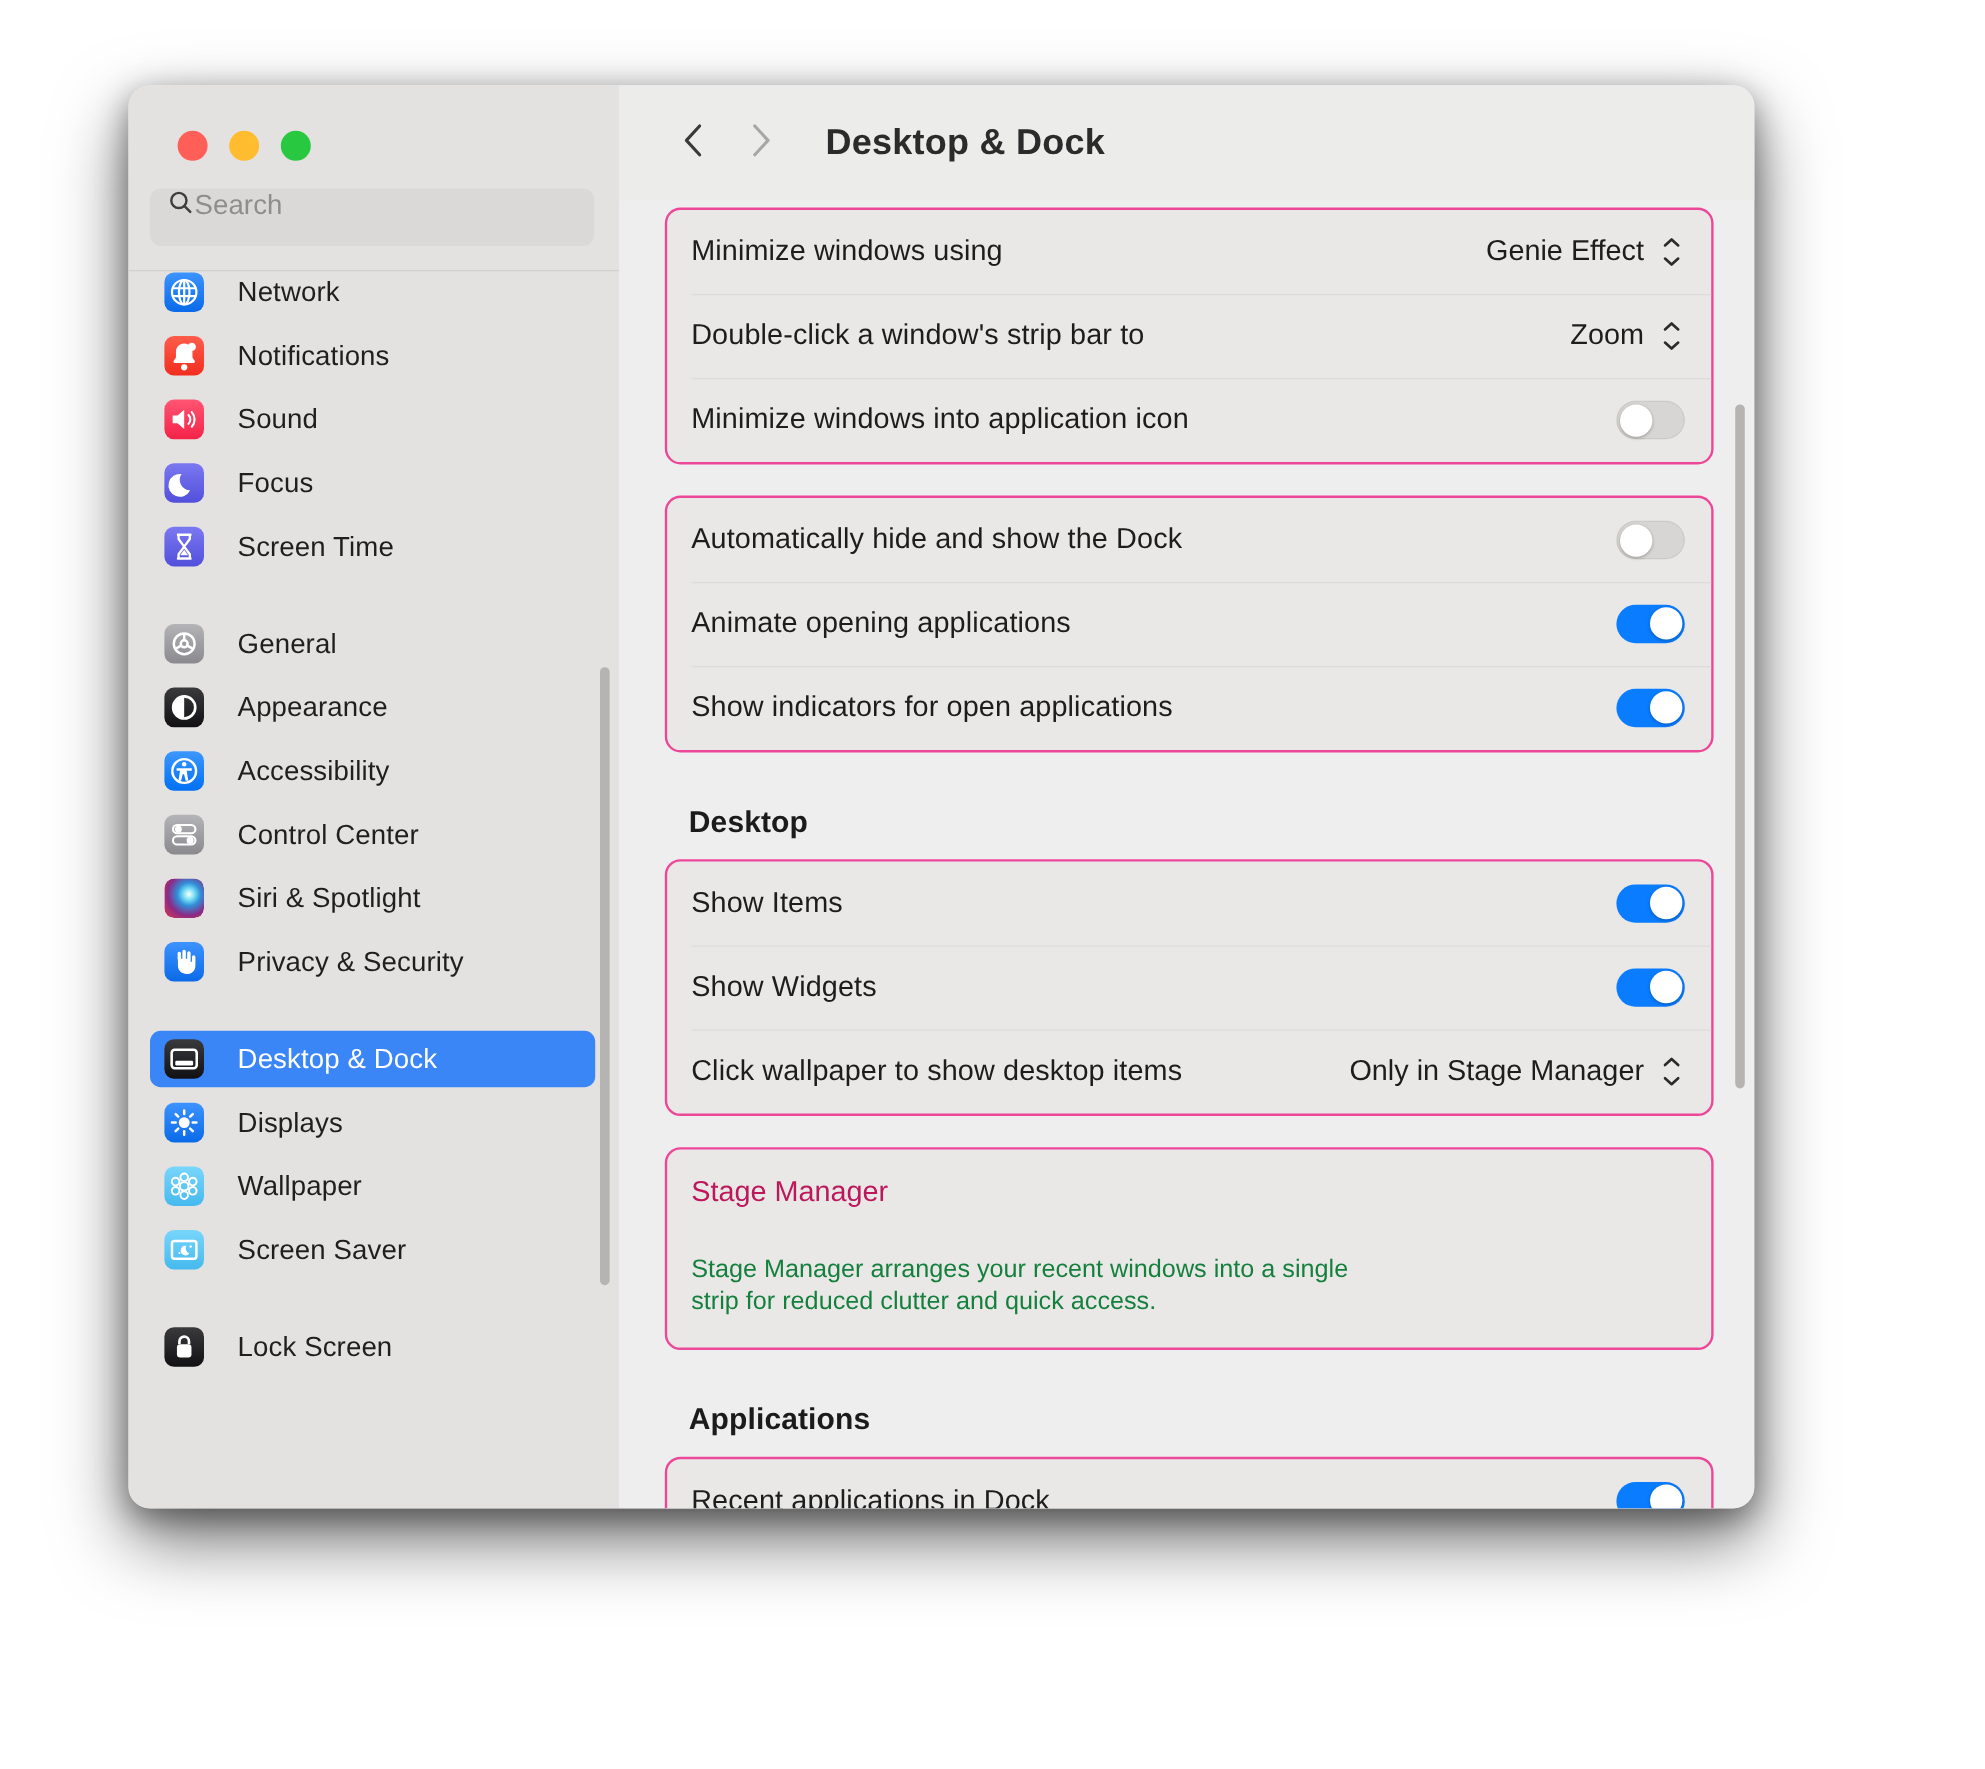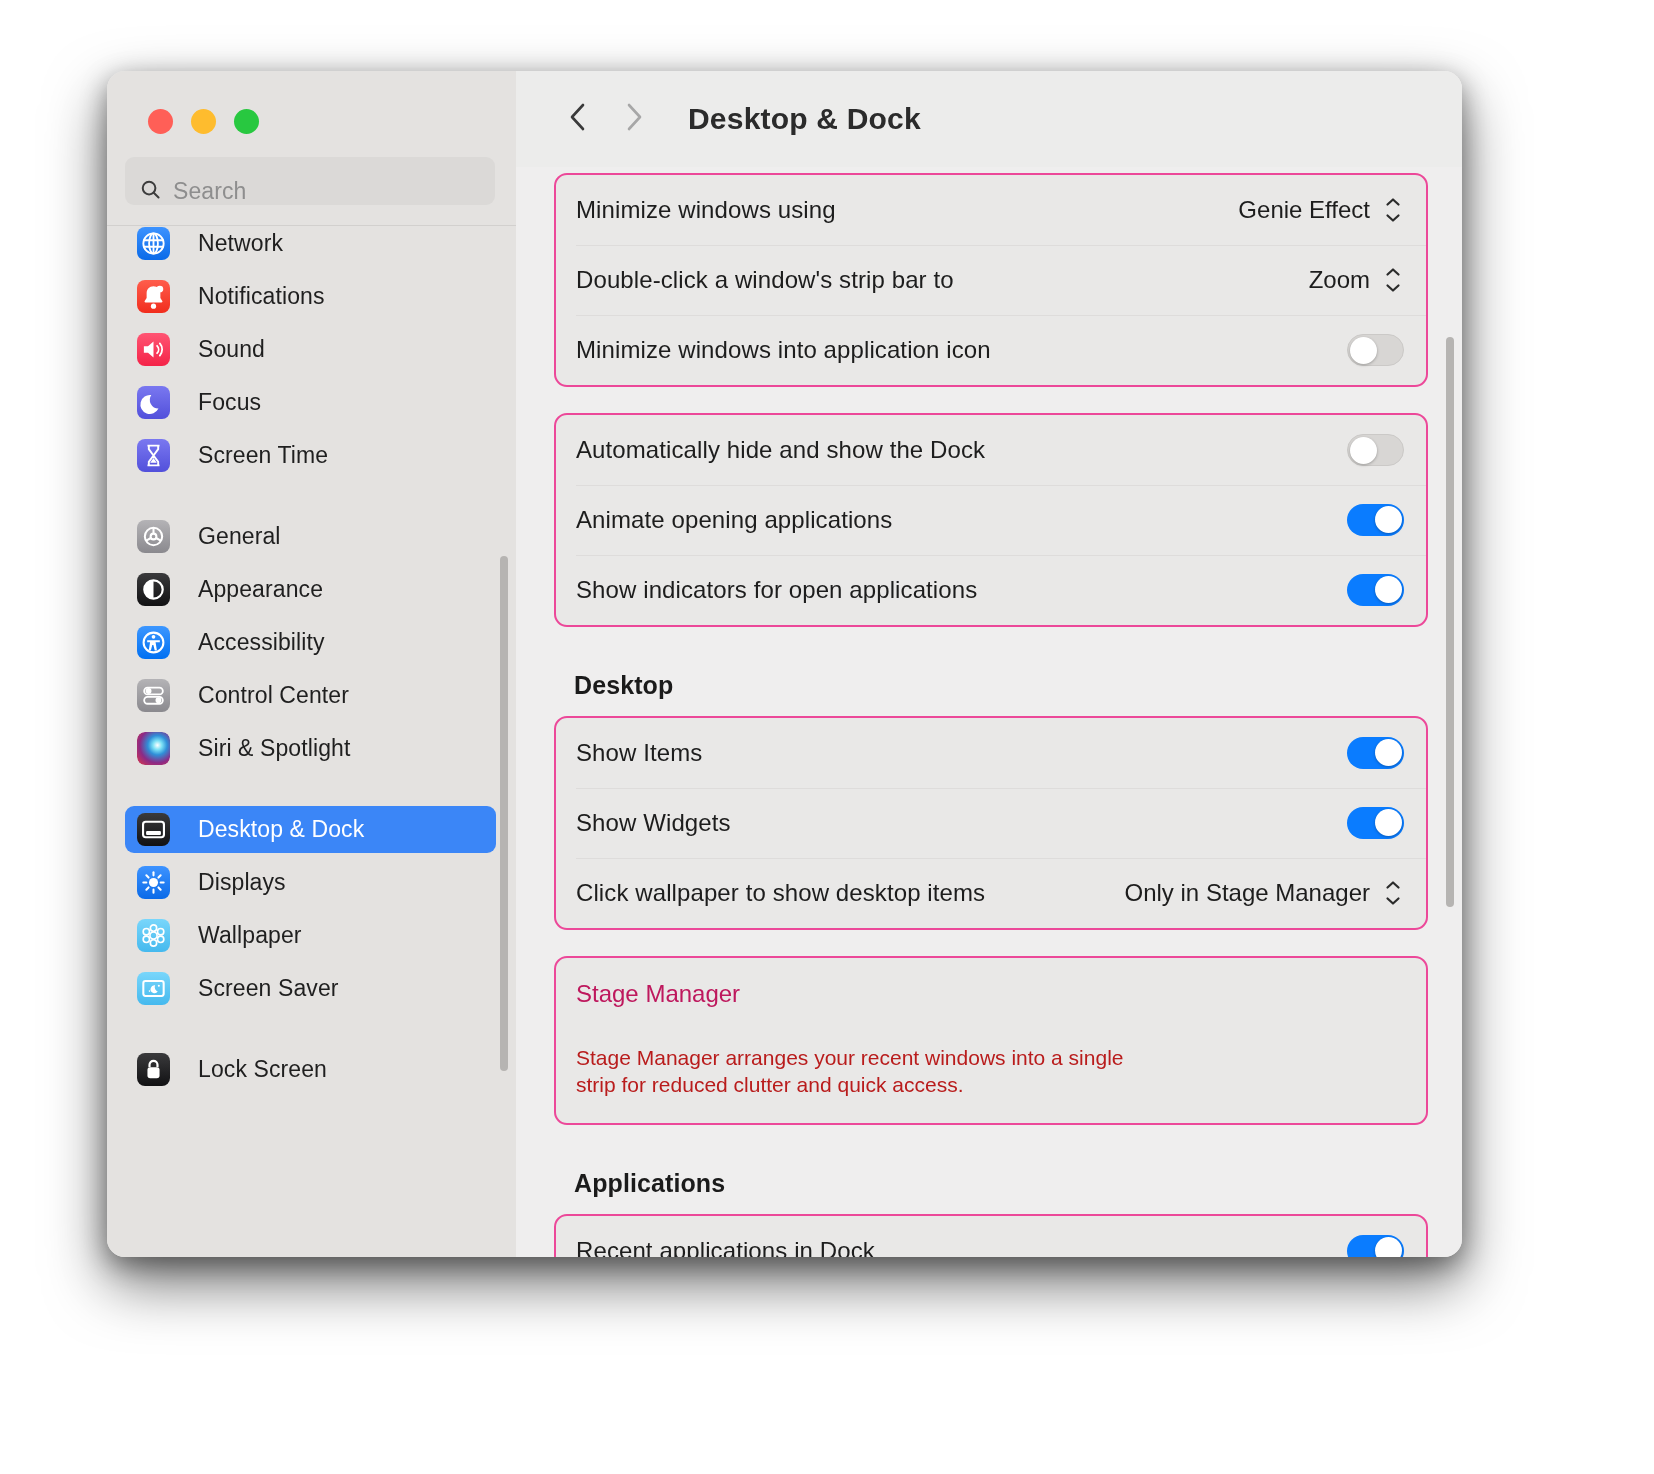--- a/index.html
+++ b/index.html
@@ -47,23 +47,22 @@
   .dot.red    { background: #ff5f57; }
   .dot.yellow { background: #febc2e; }
   .dot.green  { background: #28c840; }
 
   .search-wrap { padding: 0 21px 0 18px; }
   .search-box {
     height: 48px;
     background: #dbd9d7;
     border-radius: 9px;
     display: flex;
-    align-items: flex-end;
+    align-items: flex-start;
     padding: 0 14px;
-    gap: 11px;
   }
   .search-box svg { flex: 0 0 auto; }
   .search-placeholder {
     font-size: 23px;
     color: #8e8e8e;
     letter-spacing: .1px;
   }
 
   .sidebar-divider {
     height: 1px;
@@ -242,21 +241,21 @@
   .stage-block {
     padding: 22px 22px 24px 20px;
   }
   .stage-title {
     font-size: 24px;
     color: #be185d;
     margin-bottom: 9px;
   }
   .stage-desc {
     font-size: 21px;
-    color: #b91c1c;
+    color: #15803d;
     line-height: 1.28;
     max-width: 560px;
     margin-top: 37px;
   }
 
   
   .detail-scroll {
     position: absolute;
     right: 8px; top: 170px;
     width: 8px; height: 570px;
@@ -395,20 +394,28 @@
                   </g>
                 </svg>
               </div>
                  <span class="nav-label">Control Center</span>
                </div>
             <div class="nav-item">
                  <div class="app-icon" style="background:undefined">
                 <div class="app-icon" style="background:radial-gradient(circle at 62% 40%, #ffffff 0%, #7be0f5 16%, #2f8fd8 34%, #8b2a86 62%, #c0335f 85%)"></div>
               </div>
                  <span class="nav-label">Siri &amp; Spotlight</span>
+               </div>
+            <div class="nav-item">
+                 <div class="app-icon" style="background:linear-gradient(180deg,#3d93ff,#0a6ae8)">
+                <svg width="33" height="33" viewBox="0 0 24 24">
+                  <path fill="white" d="M8 10.6V6.9a1.05 1.05 0 112.1 0v3.2h.8V5.8a1.05 1.05 0 112.1 0v4.3h.8V6.6a1.05 1.05 0 112.1 0v5.3h.8V9.1a1.05 1.05 0 112.1 0v5.1c0 3-2.2 5.2-5.2 5.2s-5.4-1.9-5.4-5.1v-3.7z"></path>
+                </svg>
+              </div>
+                 <span class="nav-label">Privacy &amp; Security</span>
                </div>
             <div class="nav-gap"></div>
             <div class="nav-item selected">
                  <div class="app-icon" style="background:linear-gradient(180deg,#3a3a3c,#111113)">
                 <svg width="33" height="33" viewBox="0 0 24 24">
                   <rect x="4.4" y="6.4" width="15.2" height="11.2" rx="1.9" fill="none" stroke="white" stroke-width="1.55"></rect>
         <rect x="6.6" y="13" width="10.8" height="3" rx="0.8" fill="white"></rect>
                 </svg>
               </div>
                  <span class="nav-label">Desktop &amp; Dock</span>

